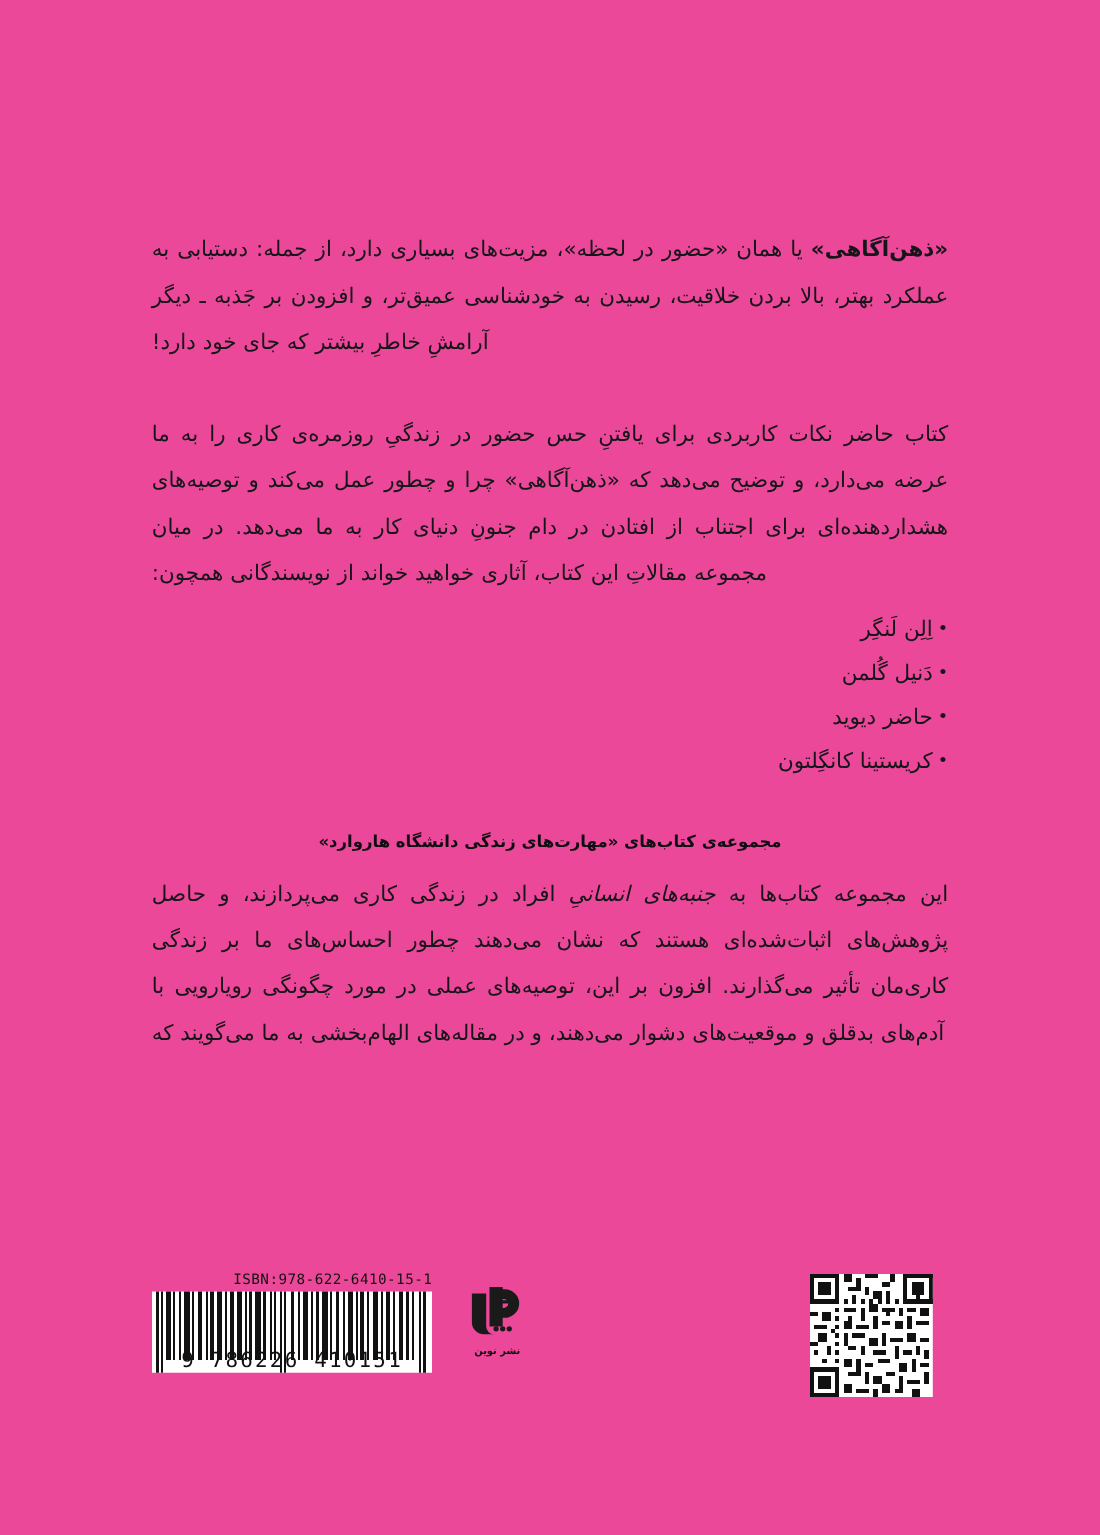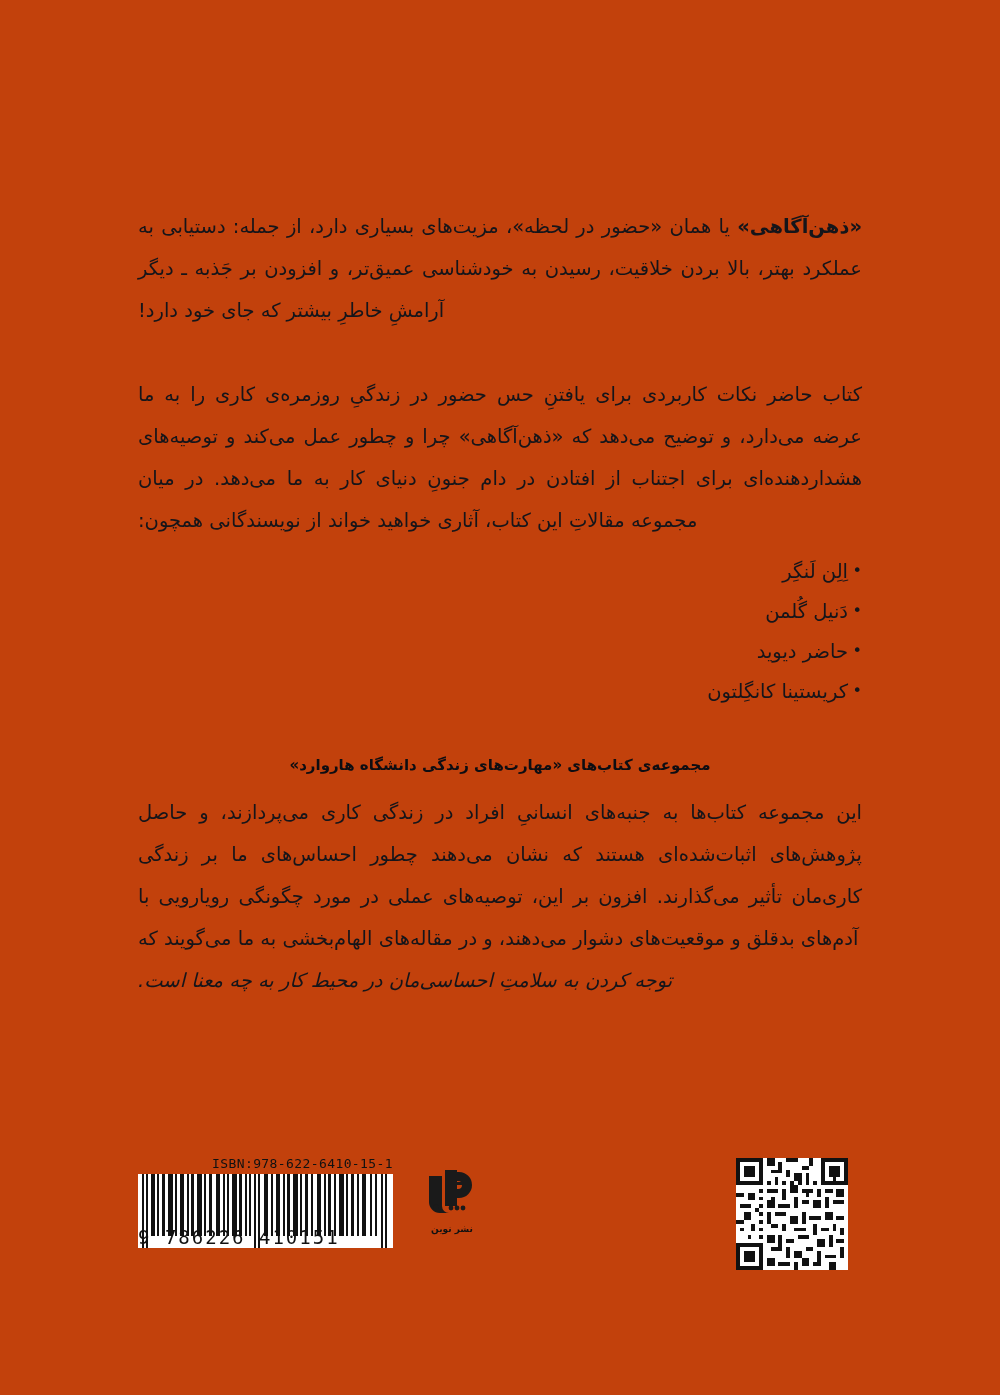--- a/index.html
+++ b/index.html
@@ -5,21 +5,21 @@
 <style>
   html, body {
     margin: 0;
     padding: 0;
     background: #ffffff;
   }
   .page {
     position: relative;
     width: 1000px;
     height: 1395px;
-    background: #c2410c;
+    background: #ec4899;
     overflow: hidden;
     font-family: "DejaVu Sans", "Liberation Sans", sans-serif;
     color: #111111;
     direction: rtl;
   }
 
   .content {
     position: absolute;
     right: 138px;
     left: 138px;
@@ -74,20 +74,21 @@
     text-align: center;
     color: #0d0d12;
     letter-spacing: -0.2px;
   }
 
   p.para.p3 {
     margin: 0;
   }
 
   .italic-seg {
+    font-style: italic;
   }
 
   p.last-line {
     margin: 0;
     font-size: 19.5px;
     line-height: 42px;
     font-style: italic;
     text-align: justify;
     text-align-last: left;
     color: #15151a;
@@ -131,21 +132,21 @@
     height: 74px;
     width: 100%;
     display: block;
   }
   .barcode-digits {
     font-family: "DejaVu Sans Mono", "Liberation Mono", monospace;
     font-size: 19px;
     letter-spacing: 2px;
     color: #111;
     direction: ltr;
-    text-align: left;
+    text-align: center;
     margin-top: -22px;
     position: relative;
     z-index: 3;
   }
 
   .publisher {
     position: absolute;
     left: 410px;
     top: 14px;
     width: 84px;
@@ -175,21 +176,20 @@
       <li><span>اِلِن لَنگِر</span></li>
       <li><span>دَنیل گُلمن</span></li>
       <li><span>حاضر دیوید</span></li>
       <li><span>کریستینا کانگِلتون</span></li>
     </ul>
 
     <h2 class="section-heading">مجموعه‌ی کتاب‌های «مهارت‌های زندگی دانشگاه هاروارد»</h2>
 
     <p class="para p3"><span>این مجموعه کتاب‌ها به </span><span class="italic-seg">جنبه‌های انسانیِ</span><span> افراد در زندگی کاری می‌پردازند، و حاصل پژوهش‌های اثبات‌شده‌ای هستند که نشان می‌دهند چطور احساس‌های ما بر زندگی کاری‌مان تأثیر می‌گذارند. افزون بر این، توصیه‌های عملی در مورد چگونگی رویارویی با آدم‌های بدقلق و موقعیت‌های دشوار می‌دهند، و در مقاله‌های الهام‌بخشی به ما می‌گویند که</span></p>
 
-    <p class="last-line">توجه کردن به سلامتِ احساسی‌مان در محیط کار به چه معنا است.</p>
 
   </div>
 
   <div class="footer">
 
     <div class="qr-wrap">
       <svg width="112" height="112" viewBox="0 0 29 29" shape-rendering="crispEdges">
         <rect width="29" height="29" fill="#ffffff"></rect>
         <g fill="#111111">
 

